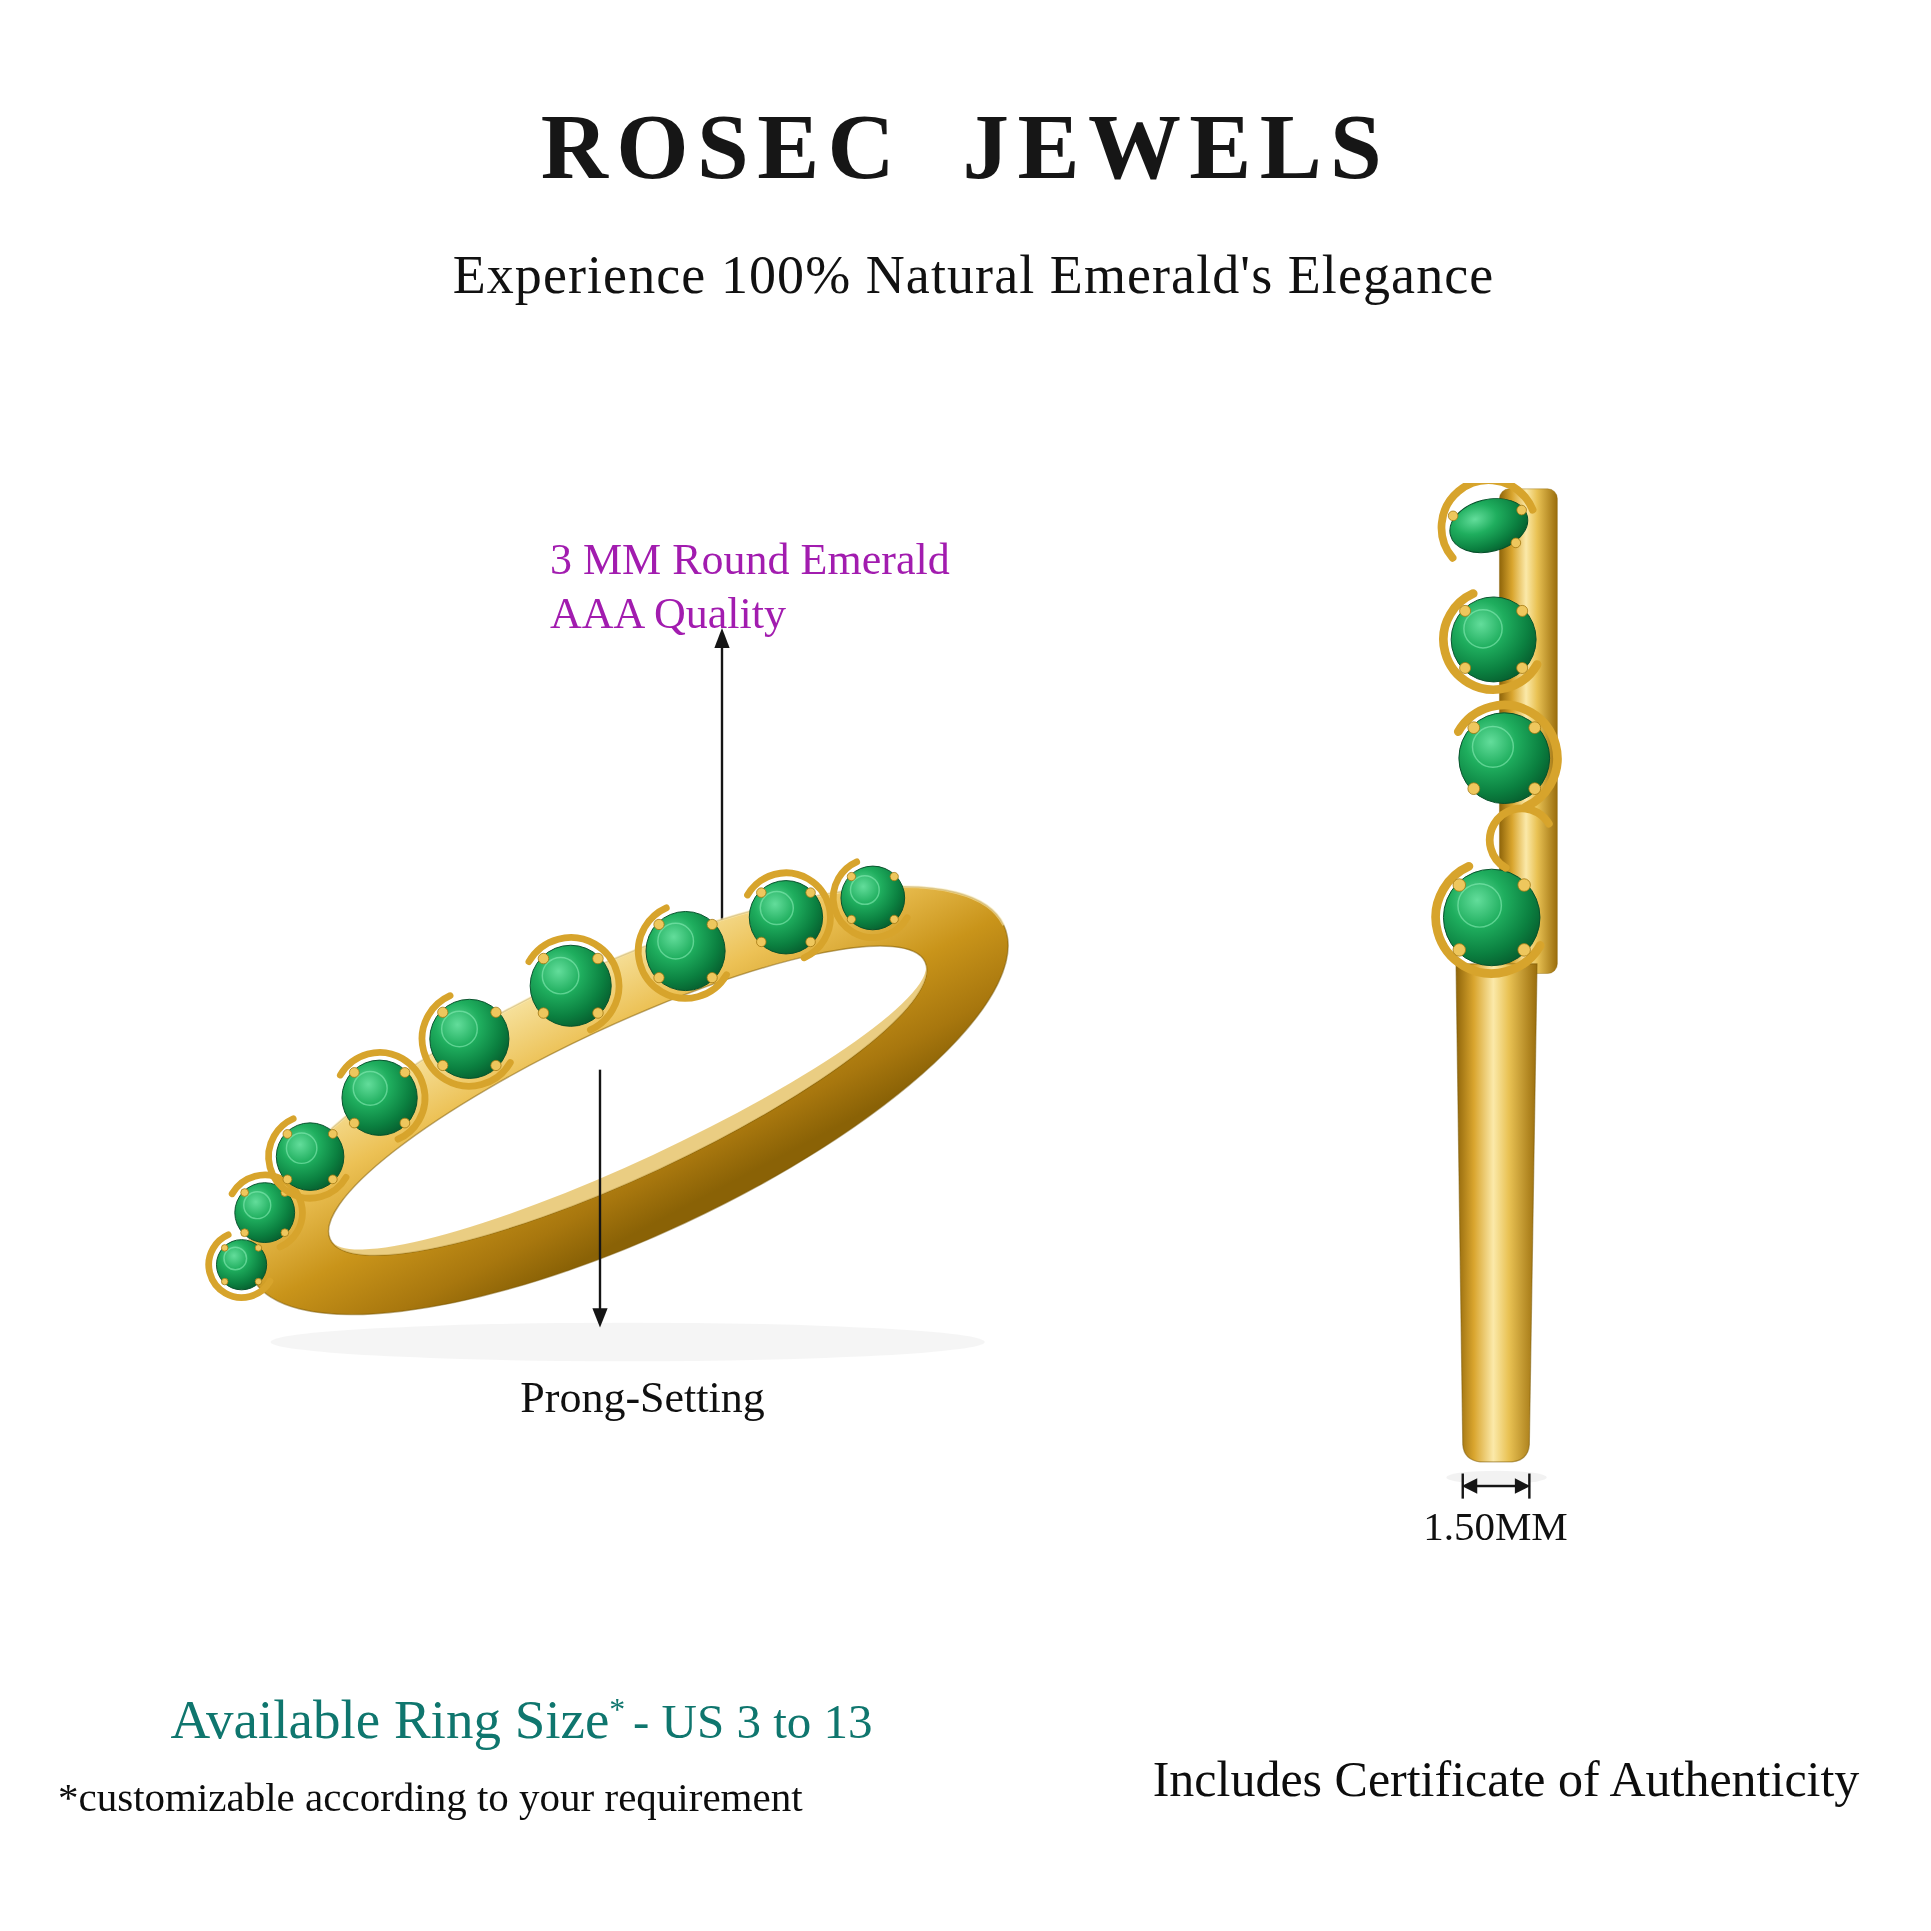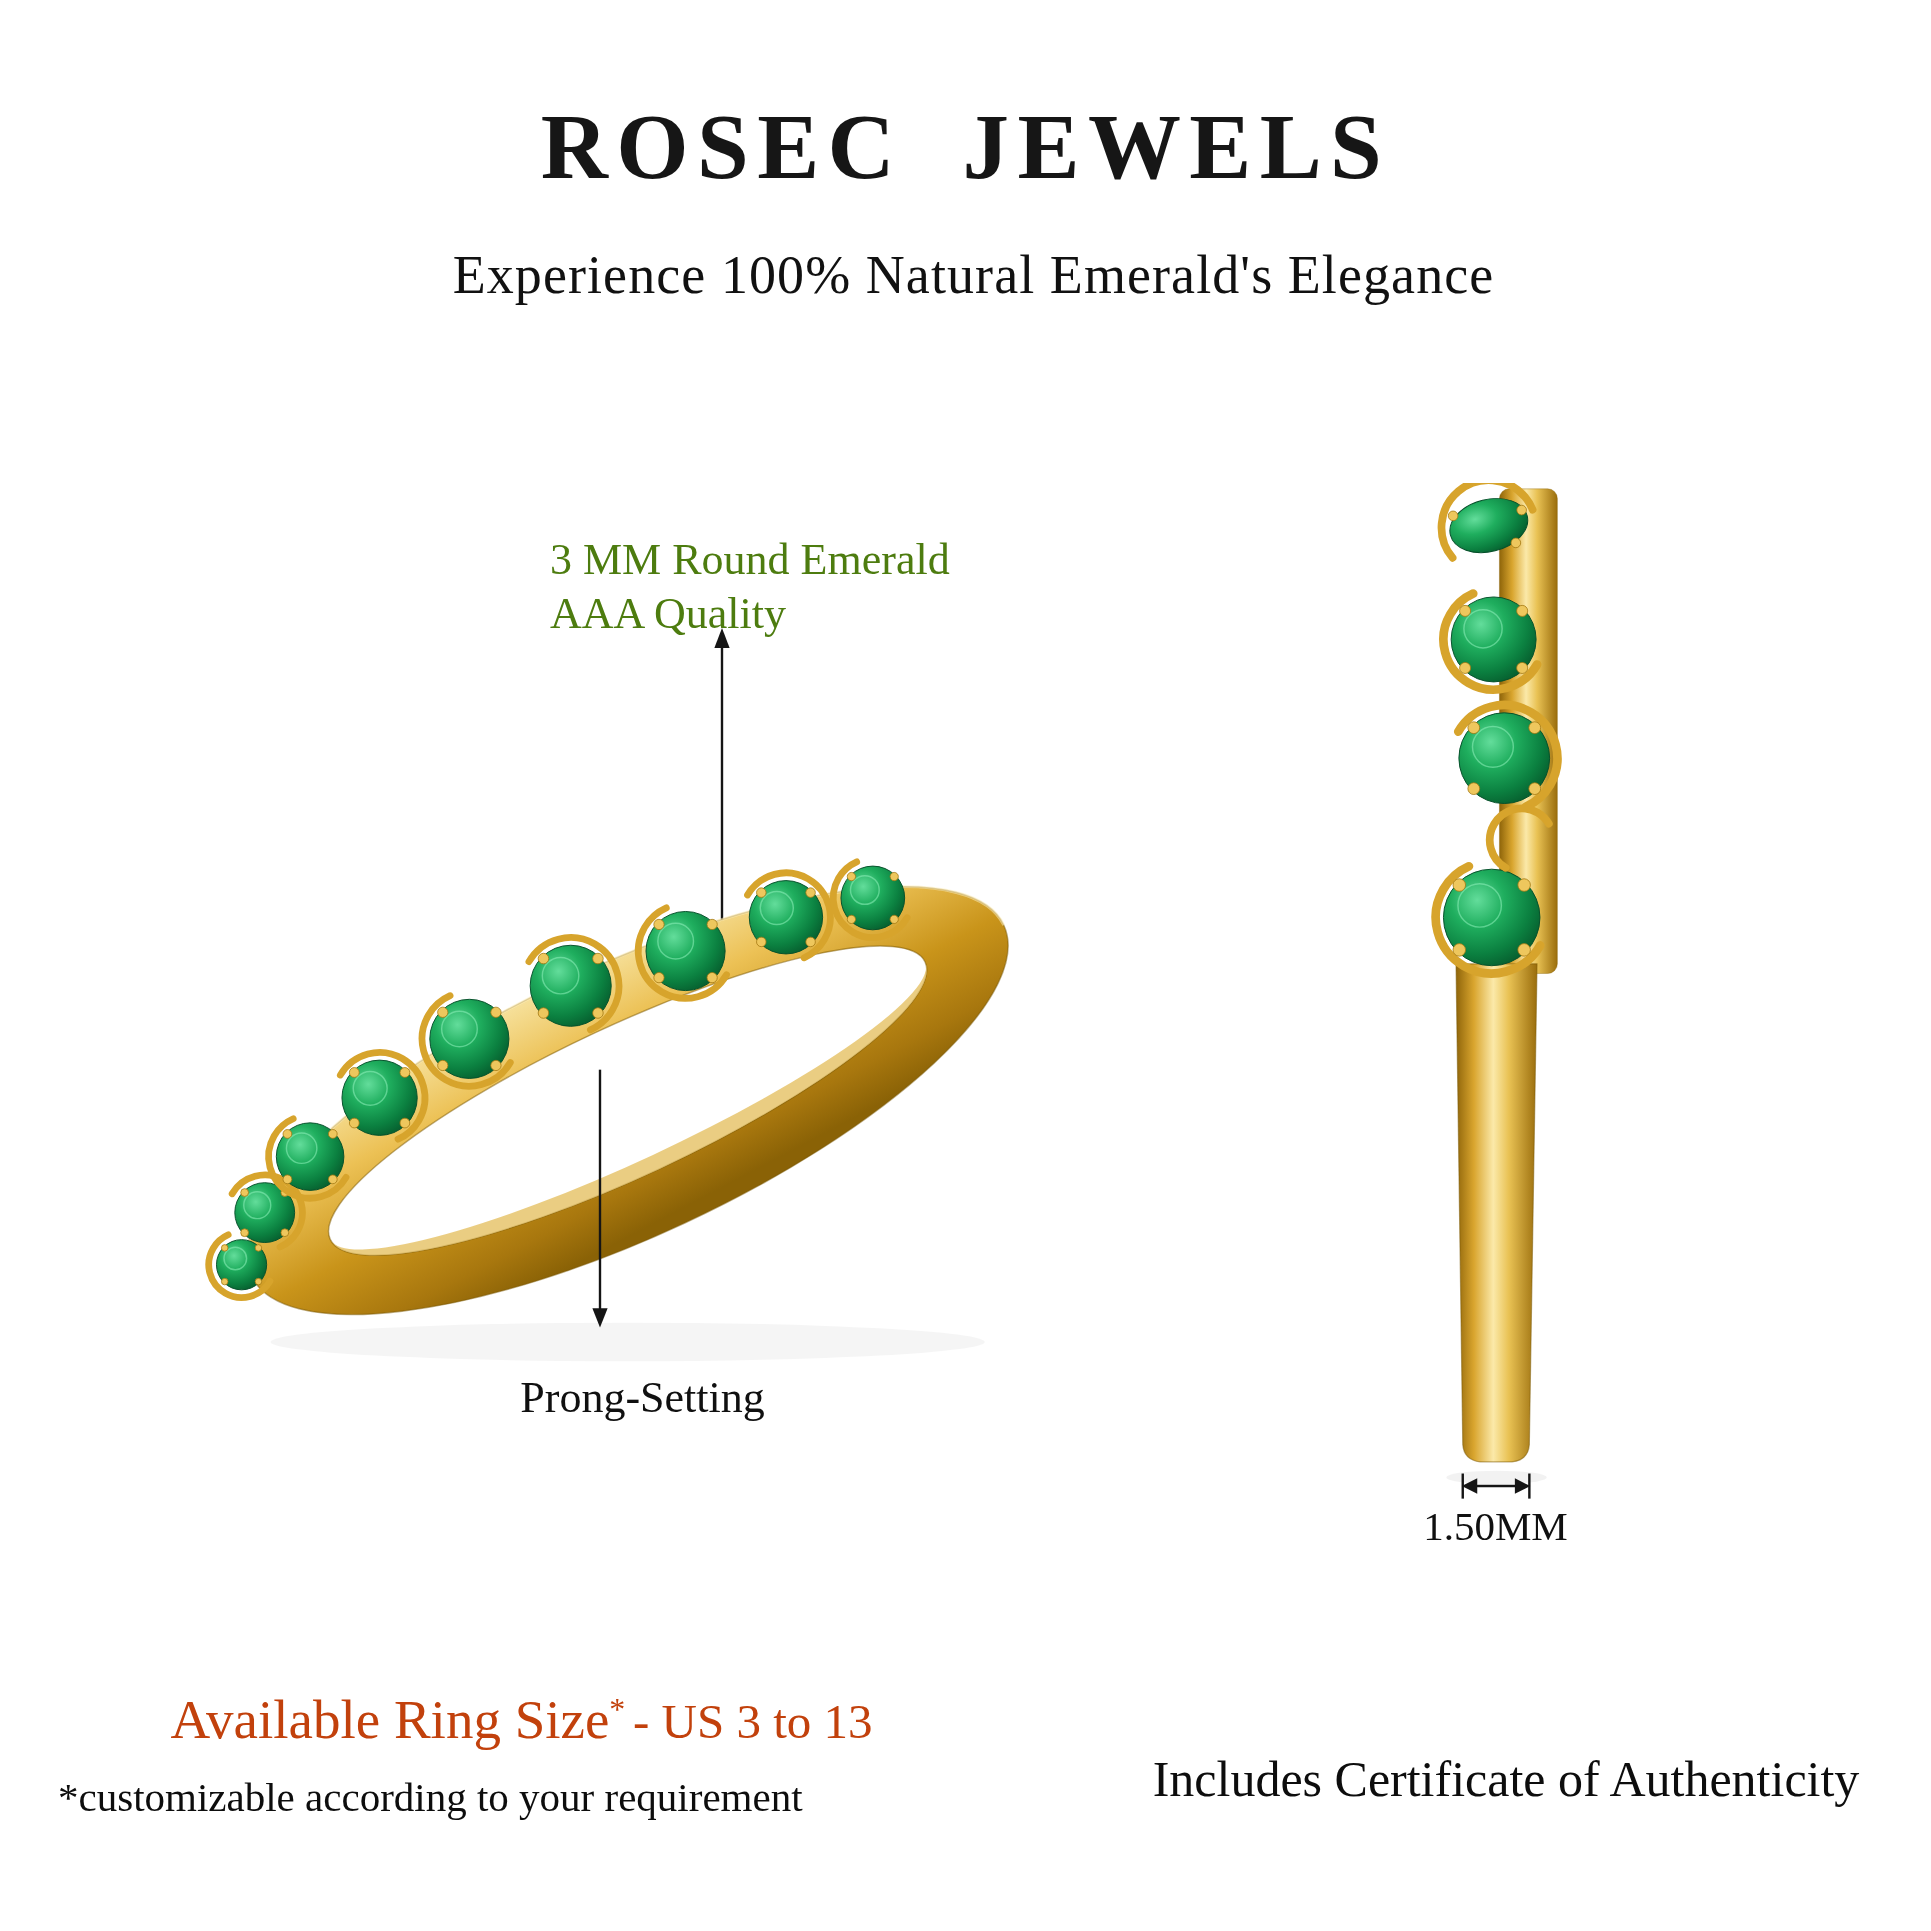--- a/index.html
+++ b/index.html
@@ -11,33 +11,33 @@
   .brand{
     top:93px;left:0;width:1931px;text-align:center;margin:0;
     font-size:93px;font-weight:700;letter-spacing:0.09em;word-spacing:0.30em;color:#161616;
   }
   .tagline{
     top:236px;left:0;width:1931px;text-align:center;margin:8px;
     font-size:54px;font-weight:400;letter-spacing:0.02em;color:#111;
   }
   .stone-annotation{
     top:533px;left:550px;width:541px;text-align:left;
-    font-size:44px;line-height:1.22;color:#4d7c0f;
+    font-size:44px;line-height:1.22;color:#a21caf;
   }
   .prong-label{
     top:1336px;left:488px;width:309px;text-align:center;
     font-size:44px;color:#101010;margin-top:36px;
   }
   .dim-label{
     top:1502px;left:1399px;width:193px;text-align:center;
     font-size:41px;color:#101010;
   }
   .ring-size{
     top:1688px;left:58px;width:927px;text-align:center;
-    font-size:55px;color:#c2410c;
+    font-size:55px;color:#0f766e;
   }
   .ring-size .ast{font-size:0.58em;position:relative;top:-0.55em;}
   .ring-size .range{font-size:49px;margin-left:7.7px;}
   .custom-note{
     top:1773px;left:58px;width:927px;text-align:left;
     font-size:41px;color:#0d0d0d;
   }
   .certificate{
     top:1750px;left:1052px;width:908px;text-align:center;
     font-size:50px;color:#0d0d0d;

